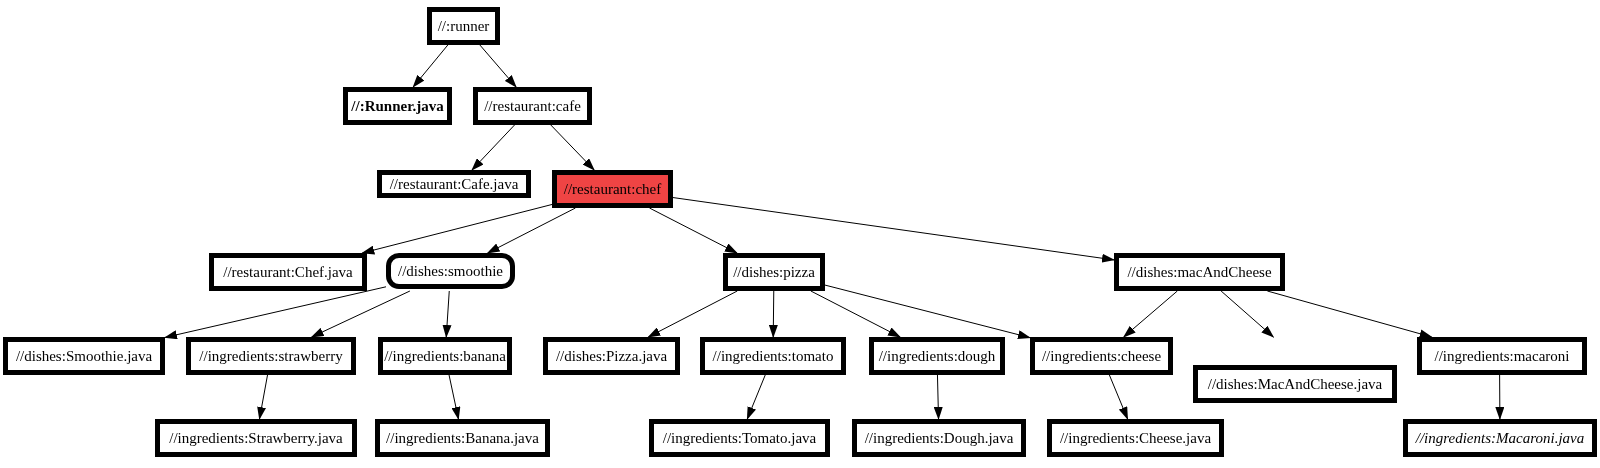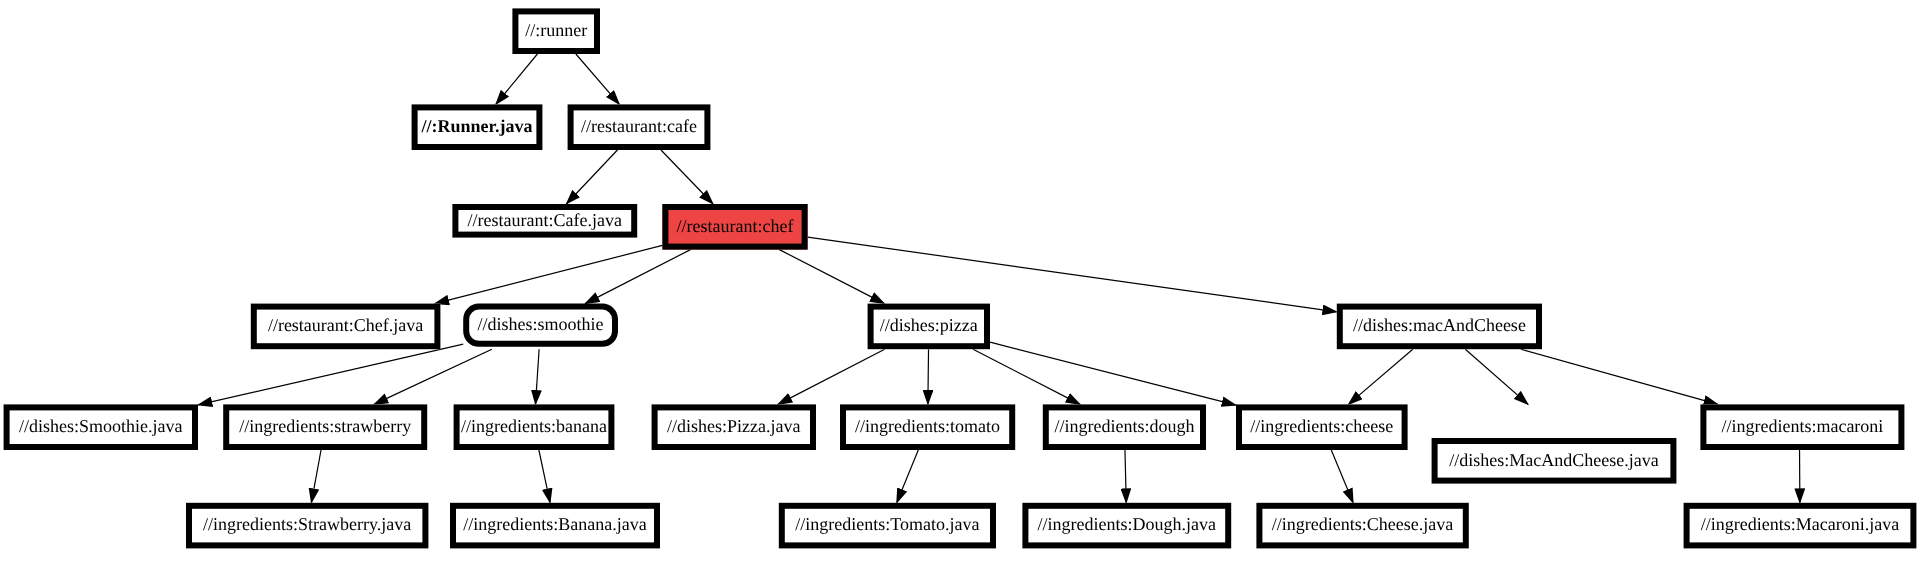--- a/index.html
+++ b/index.html
@@ -90,15 +90,15 @@
       <div class="graph-node" style="left: 543px; top: 337px; width: 137px; height: 38px; border-color: rgb(0, 0, 0); background: rgb(255, 255, 255); color: rgb(0, 0, 0);">//dishes:Pizza.java</div>
       <div class="graph-node" style="left: 700px; top: 337px; width: 146px; height: 38px; border-color: rgb(0, 0, 0); background: rgb(255, 255, 255); color: rgb(0, 0, 0);">//ingredients:tomato</div>
       <div class="graph-node" style="left: 649px; top: 419px; width: 181px; height: 38px; border-color: rgb(0, 0, 0); background: rgb(255, 255, 255); color: rgb(0, 0, 0);">//ingredients:Tomato.java</div>
       <div class="graph-node" style="left: 869px; top: 337px; width: 136px; height: 38px; border-color: rgb(0, 0, 0); background: rgb(255, 255, 255); color: rgb(0, 0, 0);">//ingredients:dough</div>
       <div class="graph-node" style="left: 852px; top: 419px; width: 174px; height: 38px; border-color: rgb(0, 0, 0); background: rgb(255, 255, 255); color: rgb(0, 0, 0);">//ingredients:Dough.java</div>
       <div class="graph-node" style="left: 1030px; top: 337px; width: 143px; height: 38px; border-color: rgb(0, 0, 0); background: rgb(255, 255, 255); color: rgb(0, 0, 0);">//ingredients:cheese</div>
       <div class="graph-node" style="left: 1047px; top: 419px; width: 177px; height: 38px; border-color: rgb(0, 0, 0); background: rgb(255, 255, 255); color: rgb(0, 0, 0);">//ingredients:Cheese.java</div>
       <div class="graph-node" style="left: 1114px; top: 253px; width: 171px; height: 38px; border-color: rgb(0, 0, 0); background: rgb(255, 255, 255); color: rgb(0, 0, 0);">//dishes:macAndCheese</div>
       <div class="graph-node" style="left: 1193px; top: 337px; width: 204px; height: 38px; border-color: rgb(0, 0, 0); background: rgb(255, 255, 255); color: rgb(0, 0, 0); margin-top: 28px;">//dishes:MacAndCheese.java</div>
       <div class="graph-node" style="left: 1417px; top: 337px; width: 170px; height: 38px; border-color: rgb(0, 0, 0); background: rgb(255, 255, 255); color: rgb(0, 0, 0);">//ingredients:macaroni</div>
-      <div class="graph-node" style="left: 1403px; top: 419px; width: 194px; height: 38px; border-color: rgb(0, 0, 0); background: rgb(255, 255, 255); color: rgb(0, 0, 0);">//ingredients:Macaroni.java</div>
+      <div class="graph-node" style="left: 1403px; top: 419px; width: 194px; height: 38px; border-color: rgb(0, 0, 0); background: rgb(255, 255, 255); color: rgb(0, 0, 0); font-style: italic;">//ingredients:Macaroni.java</div>
     </div>
 </div>
 
 </body></html>

